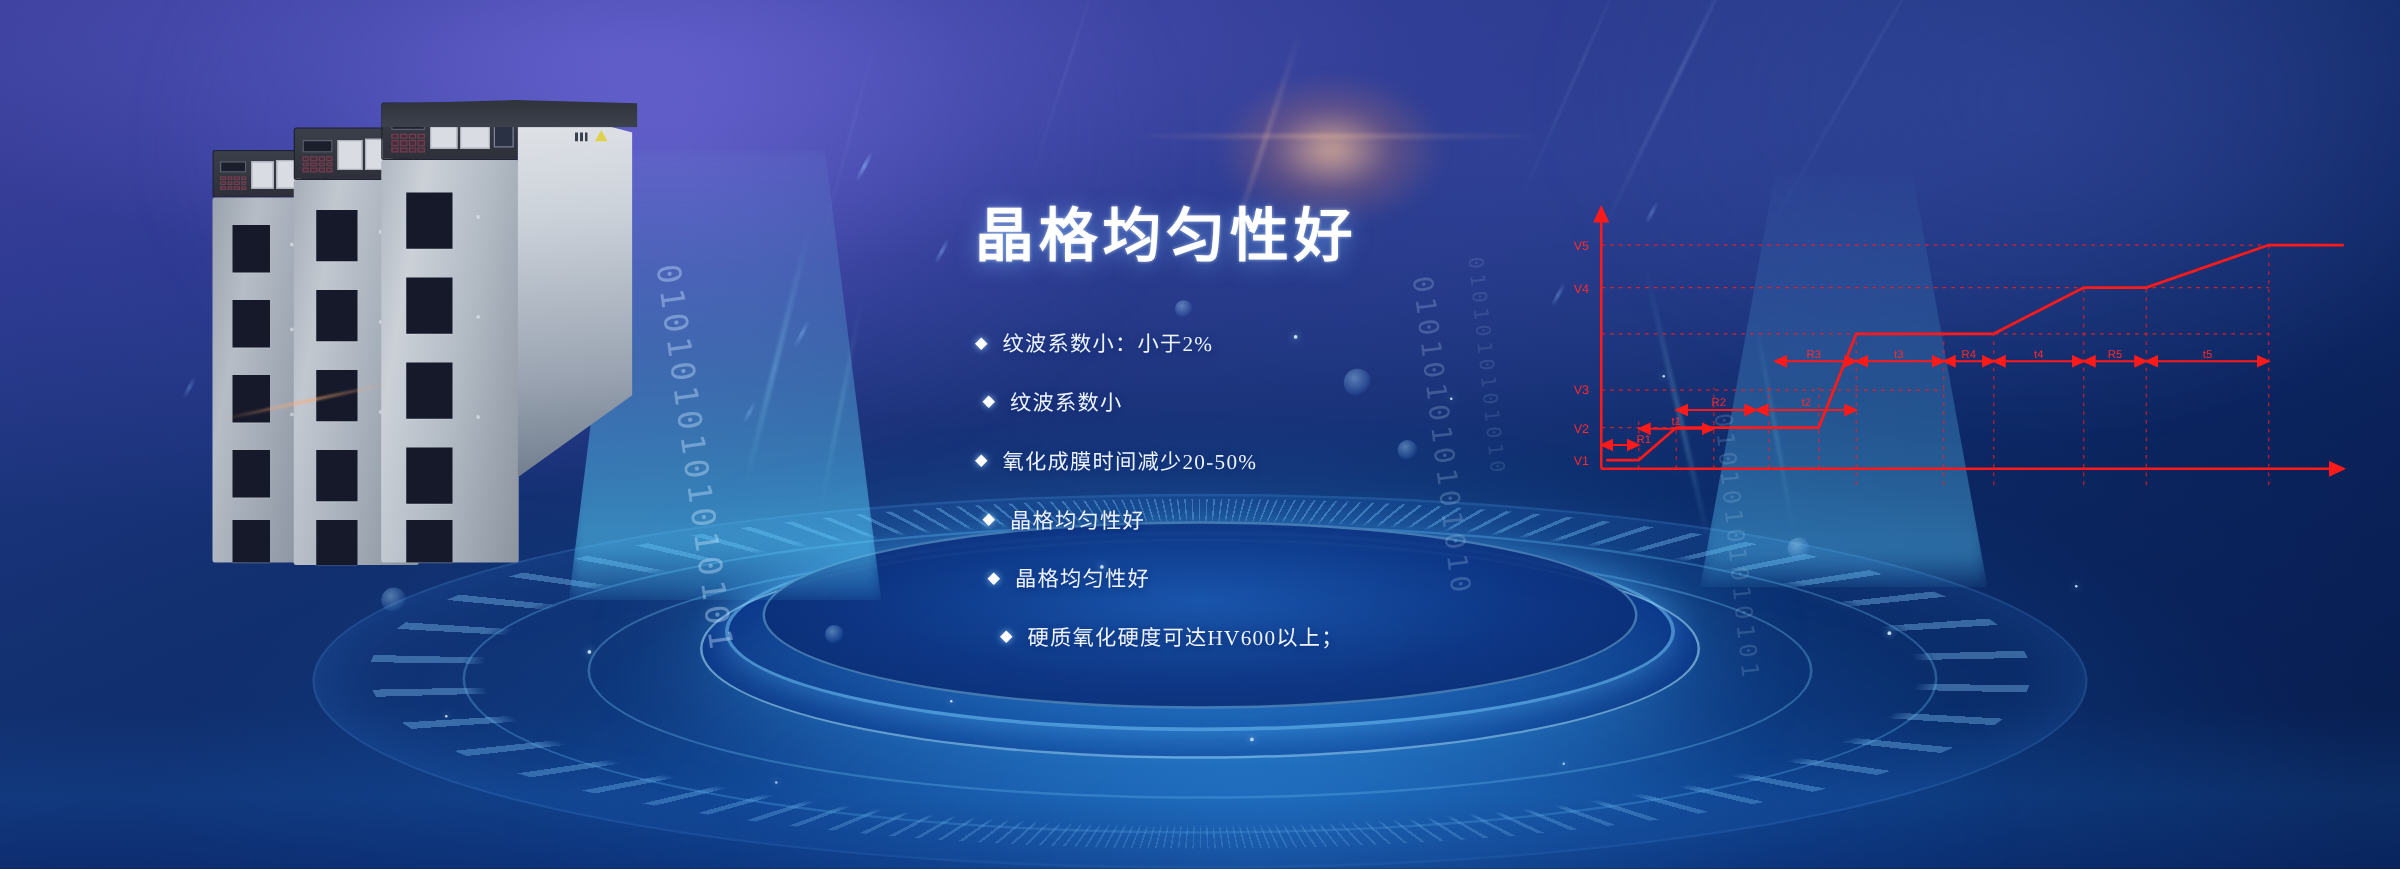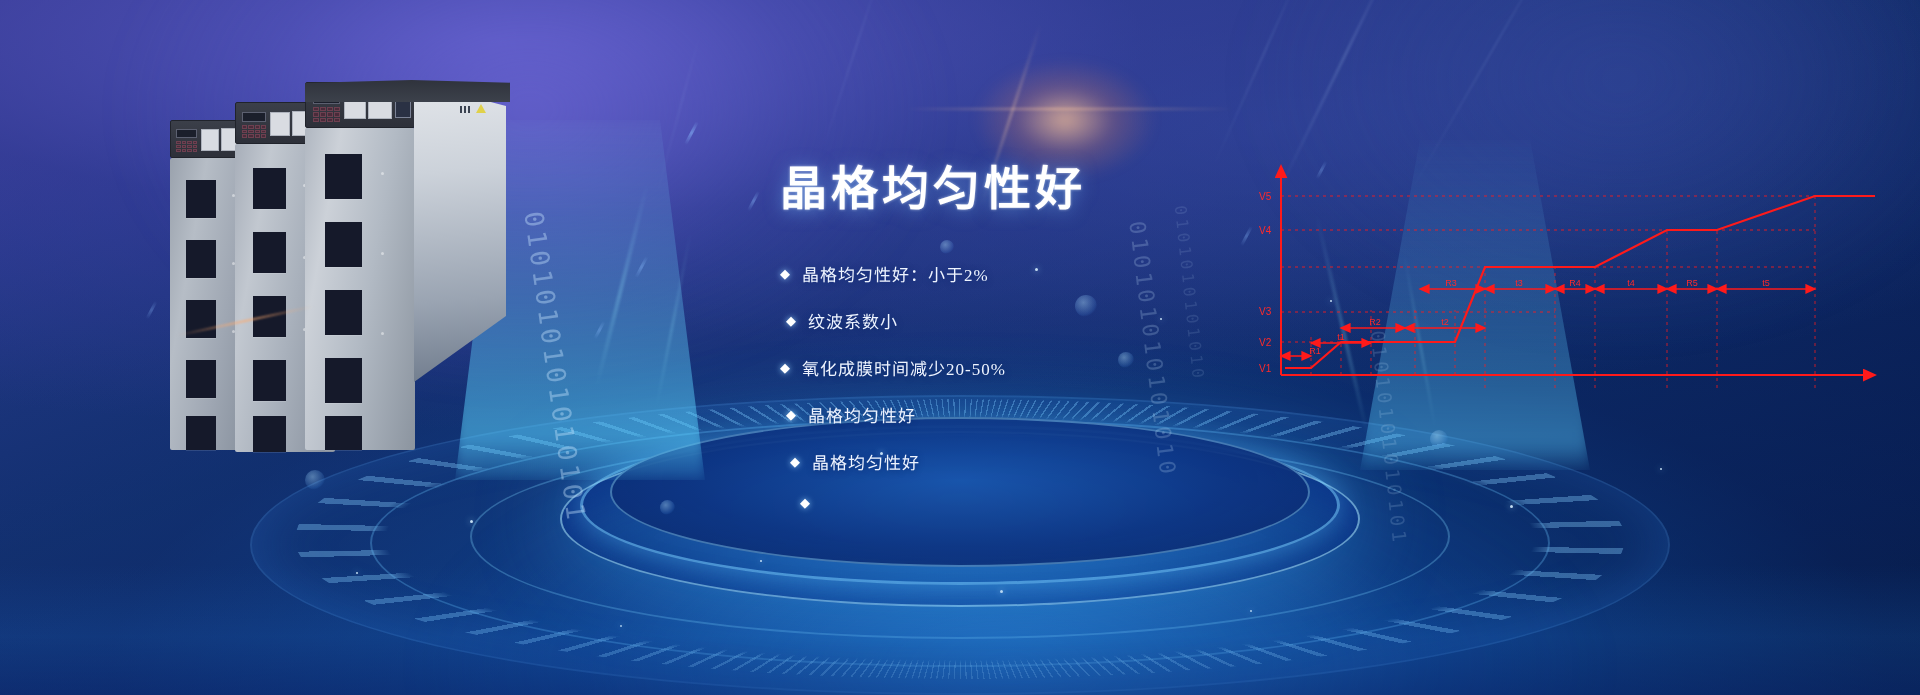--- a/index.html
+++ b/index.html
@@ -371,40 +371,41 @@
         <text x="511" y="126">t5</text>
       </g>
     </svg>
   </div>
 
   <div class="content">
     <h1 class="title">晶格均匀性好</h1>
     <ul class="bullets">
       <li class="b1">
         <span class="dia">◆</span>
-        <span>晶格均匀性好：小于2%</span>
+        <span>纹波系数小：小于2%</span>
       </li>
       <li class="b2">
         <span class="dia">◆</span>
         <span>纹波系数小</span>
       </li>
       <li class="b3">
         <span class="dia">◆</span>
         <span>氧化成膜时间减少20-50%</span>
       </li>
       <li class="b4">
         <span class="dia">◆</span>
         <span>晶格均匀性好</span>
       </li>
       <li class="b5">
         <span class="dia">◆</span>
         <span>晶格均匀性好</span>
       </li>
       <li class="b6">
         <span class="dia">◆</span>
+        <span>硬质氧化硬度可达HV600以上；</span>
       </li>
     </ul>
   </div>
 
   <div class="bokeh" style="left:1075px; top:295px; width:22px; height:22px;"></div>
   <div class="bokeh" style="left:1118px; top:352px; width:16px; height:16px;"></div>
   <div class="bokeh" style="left:940px; top:240px; width:14px; height:14px;"></div>
   <div class="bokeh" style="left:1430px; top:430px; width:18px; height:18px;"></div>
   <div class="bokeh" style="left:305px; top:470px; width:20px; height:20px;"></div>
   <div class="bokeh" style="left:660px; top:500px; width:15px; height:15px;"></div>

